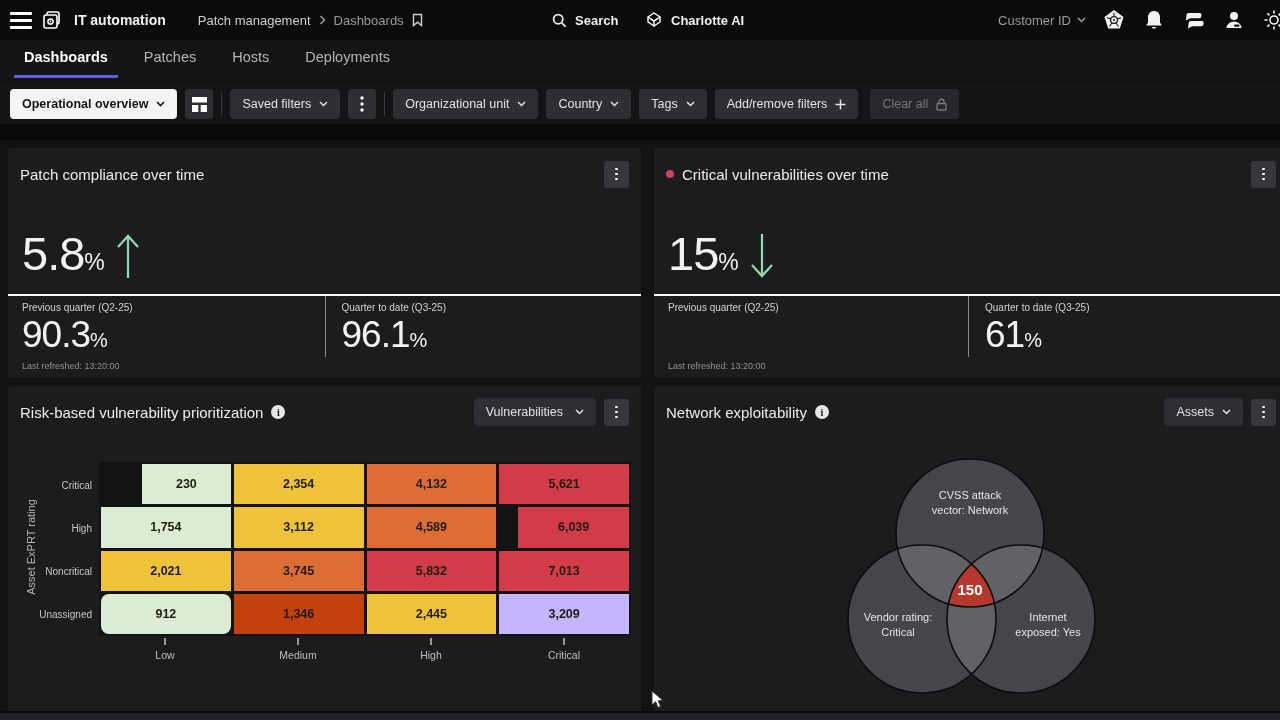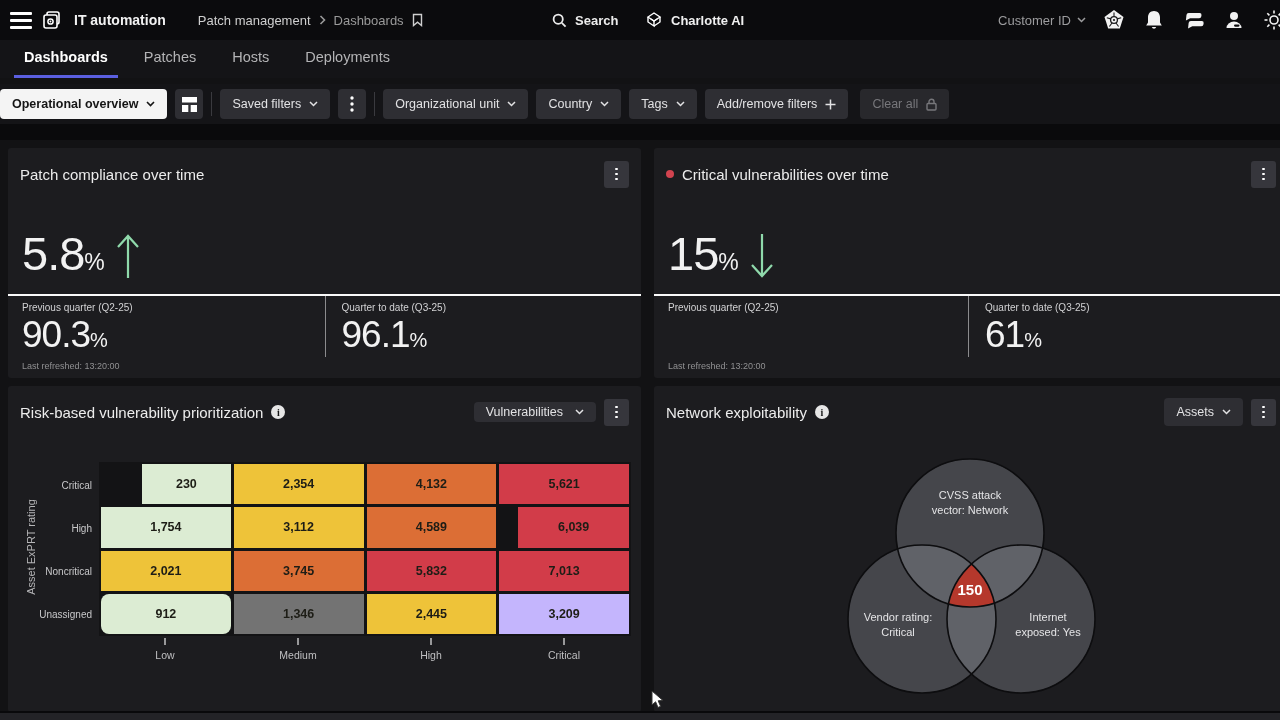--- a/index.html
+++ b/index.html
@@ -21,21 +21,21 @@
   .tb-right { position:absolute; right:-6px; top:0; height:40px; display:flex; align-items:center; gap:16px; padding-right:0; }
   .customer { display:flex; align-items:center; gap:6px; color:#9c9c9e; font-size:13px; cursor:pointer; }
   .tb-iconbtn { width:24px; height:24px; display:flex; align-items:center; justify-content:center; cursor:pointer; }
 
   
   .tabsbar { position:absolute; top:40px; left:0; width:1280px; height:38px; background:#141417; display:flex; align-items:flex-end; padding-left:14px; gap:16px; }
   .tab { font-size:14.5px; color:#b4b4b6; padding:8px 10px 10px; cursor:pointer; border-bottom:3px solid transparent; }
   .tab.active { color:#ffffff; font-weight:700; border-bottom-color:#5b5fe0; }
 
   
-  .filterbar { position:absolute; top:84px; left:0; width:1280px; height:40px; background:#141417; display:flex; align-items:center; gap:8px; }
+  .filterbar { position:absolute; top:84px; left:0; width:1280px; height:40px; background:#141417; display:flex; align-items:center; gap:8px; padding-left:10px; }
   .btn { height:30px; display:inline-flex; align-items:center; gap:8px; padding:0 12px; border-radius:4px; background:#2e2e33; color:#e2e2e4; font-size:12.5px; cursor:pointer; white-space:nowrap; }
   .btn.white { background:#f4f4f4; color:#151515; font-weight:700; }
   .btn.icon-only { width:28px; padding:0; justify-content:center; }
   .btn.disabled { background:#28282c; color:#77777b; cursor:default; }
   .vsep { width:1px; height:24px; background:#3a3a3f; }
 
   .band { position:absolute; top:124px; left:0; width:1280px; height:16px; background:#0a0a0c; }
 
   
   .cards { position:absolute; top:140px; left:0; width:1280px; height:572px; }
@@ -327,21 +327,21 @@
         </div>
       </div>
       <div class="refreshed">Last refreshed: 13:20:00</div>
     </div>
 
     <div class="card" id="card-rm">
       <div class="card-header">
         <span class="card-title">Risk-based vulnerability prioritization</span>
         <span class="info-dot">i</span>
         <div class="hdr-right">
-          <div class="btn" style="height:20px;gap:12px;">
+          <div class="btn" style="height:28px;gap:12px;">
             <span>Vulnerabilities</span>
             <svg width="9" height="6" viewBox="0 0 9 6">
                 <path d="M1 1 L4.5 4.5 L8 1" stroke="#e2e2e4" stroke-width="1.5" fill="none"></path>
               </svg>
           </div>
           <div class="kebab">
               <i></i>
               <i></i>
               <i></i>
             </div>
@@ -362,21 +362,21 @@
         <div class="hm-cell" style="background: rgb(210, 60, 73);">5,621</div>
         <div class="hm-cell" style="background: rgb(220, 236, 211);">1,754</div>
         <div class="hm-cell" style="background: rgb(238, 195, 57);">3,112</div>
         <div class="hm-cell" style="background: rgb(220, 110, 53);">4,589</div>
         <div class="hm-cell" style="background: rgb(210, 60, 73); margin-left: 19px;">6,039</div>
         <div class="hm-cell" style="background: rgb(238, 195, 57);">2,021</div>
         <div class="hm-cell" style="background: rgb(220, 110, 53);">3,745</div>
         <div class="hm-cell" style="background: rgb(210, 60, 73);">5,832</div>
         <div class="hm-cell" style="background: rgb(210, 60, 73);">7,013</div>
         <div class="hm-cell" style="background: rgb(220, 236, 211); border-radius: 8px;">912</div>
-        <div class="hm-cell" style="background: #737373; text-align: right;">1,346</div>
+        <div class="hm-cell" style="background: #c2410c; text-align: right;">1,346</div>
         <div class="hm-cell" style="background: rgb(238, 195, 57);">2,445</div>
         <div class="hm-cell" style="background: #c4b5fd;">3,209</div>
       </div>
 
       <div class="hm-tick" style="left:156px;"></div>
       <div class="hm-tick" style="left:289px;"></div>
       <div class="hm-tick" style="left:422px;"></div>
       <div class="hm-tick" style="left:555px;"></div>
 
       <div class="hm-collbl" style="left:117px;">Low</div>

